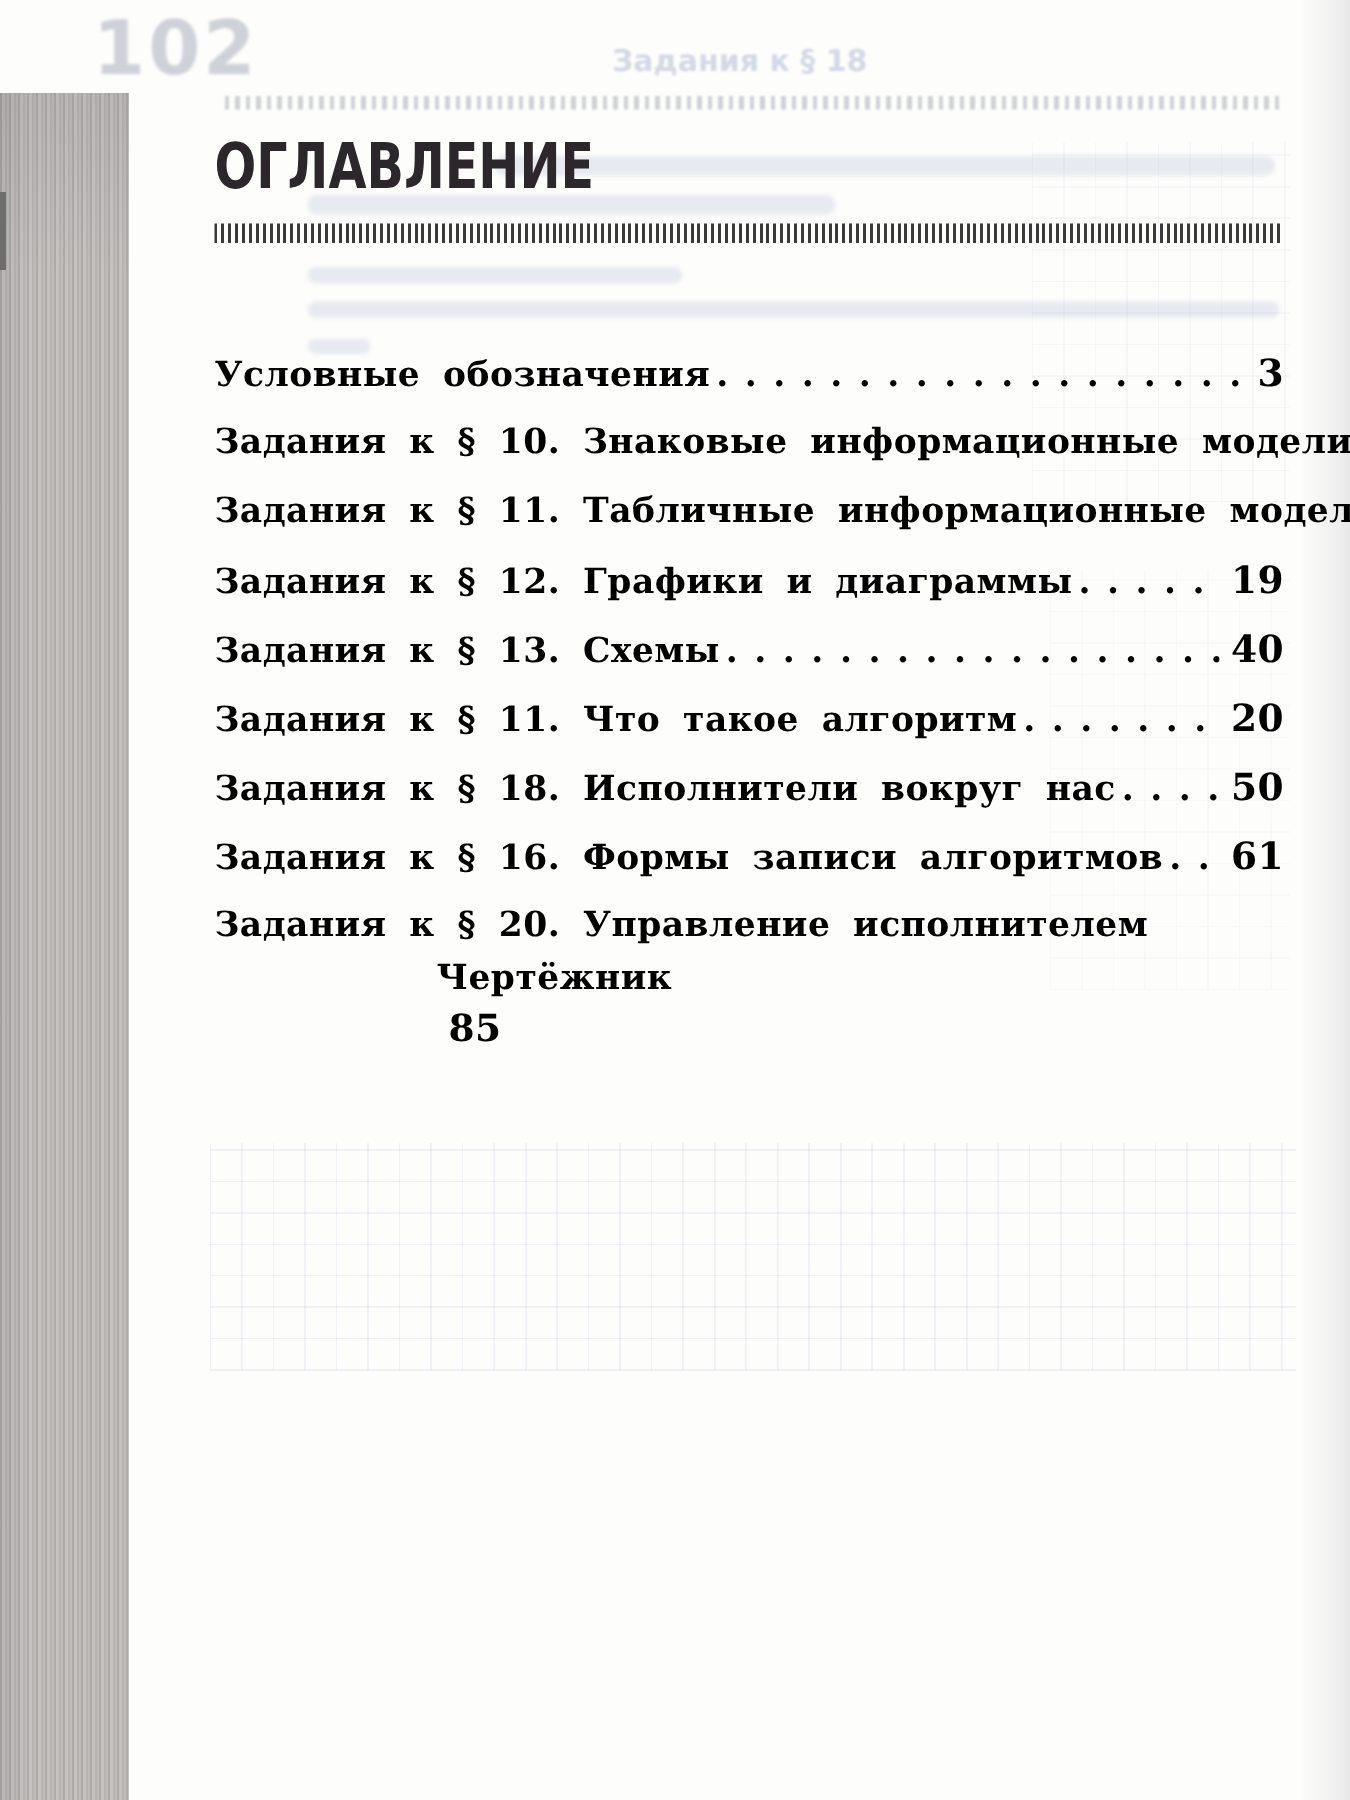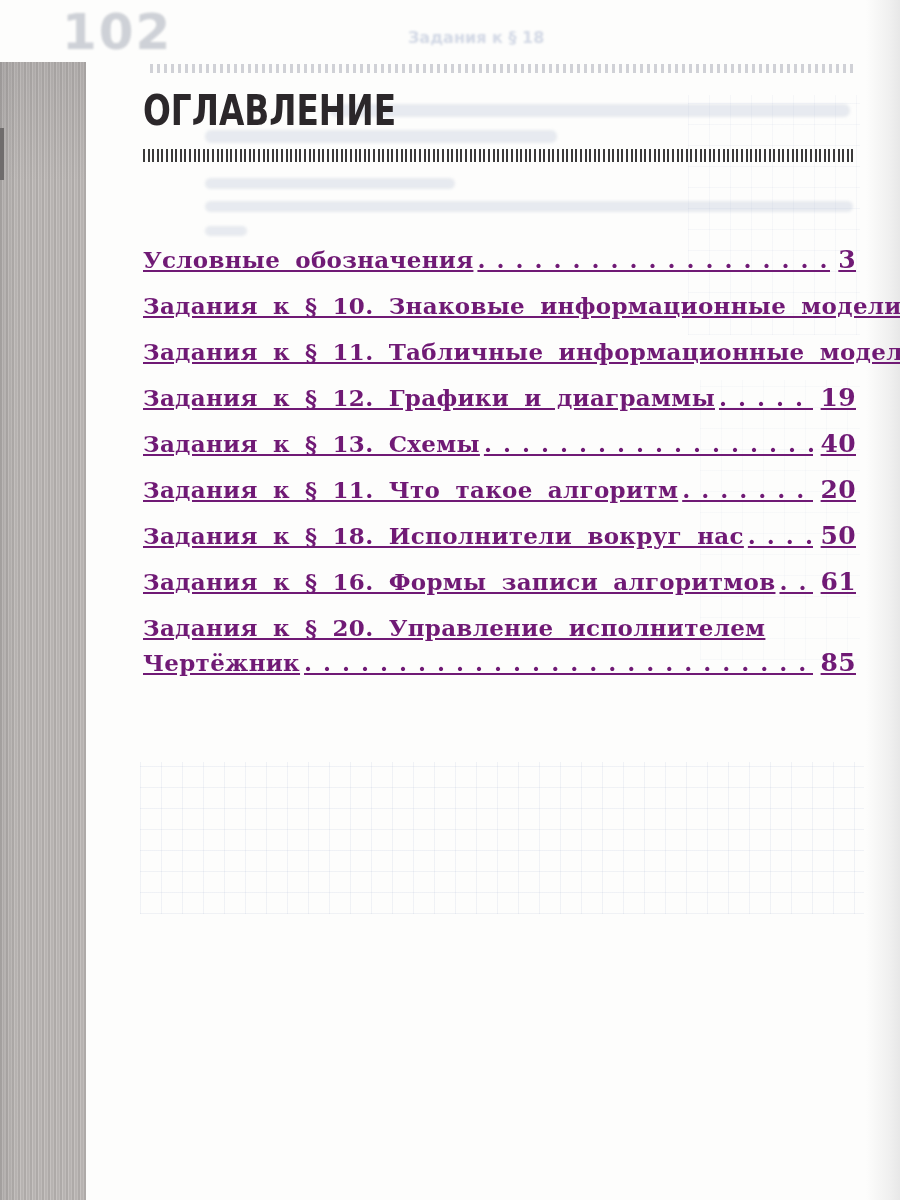--- a/index.html
+++ b/index.html
@@ -35,21 +35,21 @@
   .ghost-pagenum{
     position:absolute;left:62px;top:6px;
     font-family:"DejaVu Sans","Liberation Sans",sans-serif;
     font-weight:bold;font-size:50px;line-height:52px;
     color:rgba(168,173,184,0.55);filter:blur(1.2px);
     letter-spacing:2px;
   }
   .ghost-header{
     position:absolute;left:408px;top:28px;
     font-family:"DejaVu Sans","Liberation Sans",sans-serif;
-    font-weight:bold;font-size:16px;
+    font-weight:bold;font-size:20px;
     color:rgba(148,162,194,0.40);filter:blur(0.8px);
   }
   .ghost-rule{
     position:absolute;left:150px;top:64px;width:706px;height:9px;
     background:repeating-linear-gradient(90deg, rgba(110,115,132,0.42) 0 3px, rgba(110,115,132,0) 3px 7px);
     filter:blur(0.6px);opacity:0.75;
   }
   .ghost-bar{
     position:absolute;height:13px;border-radius:6px;
     background:rgba(170,180,205,0.26);filter:blur(1.4px);
@@ -80,32 +80,32 @@
     white-space:nowrap;
   }
   
   .title-rule{
     position:absolute;left:143px;top:149px;width:713px;height:13px;
     background:repeating-linear-gradient(90deg, #3b3a3a 0 2px, rgba(0,0,0,0) 2px 4.6px);
   }
 
   
   .toc{
-    position:absolute;left:143px;top:243px;width:713px;
-    color:#701a75;
+    position:absolute;left:143px;top:232px;width:713px;
+    color:#000000;
     font-size:23px;font-weight:bold;
-    letter-spacing:0.3px;word-spacing:0.30em;text-decoration:underline;
+    letter-spacing:0.3px;word-spacing:0.30em;
   }
   .row{
     display:flex;align-items:baseline;
     height:34px;line-height:34px;margin-bottom:12px;
     white-space:nowrap;
   }
   .row-cont{margin-bottom:1px;}
-  .row-indent{}
+  .row-indent{margin-left:148px;flex-direction:column;}
   .t{flex:0 0 auto;}
   .dots{
     flex:1 1 0;min-width:0;overflow:hidden;
     letter-spacing:11px;word-spacing:0;
     padding-left:4px;
   }
   .dots::after{
     content:"..........................................................................";
   }
   .pg{flex:0 0 auto;padding-left:8px;font-size:25px;text-align:right;}

